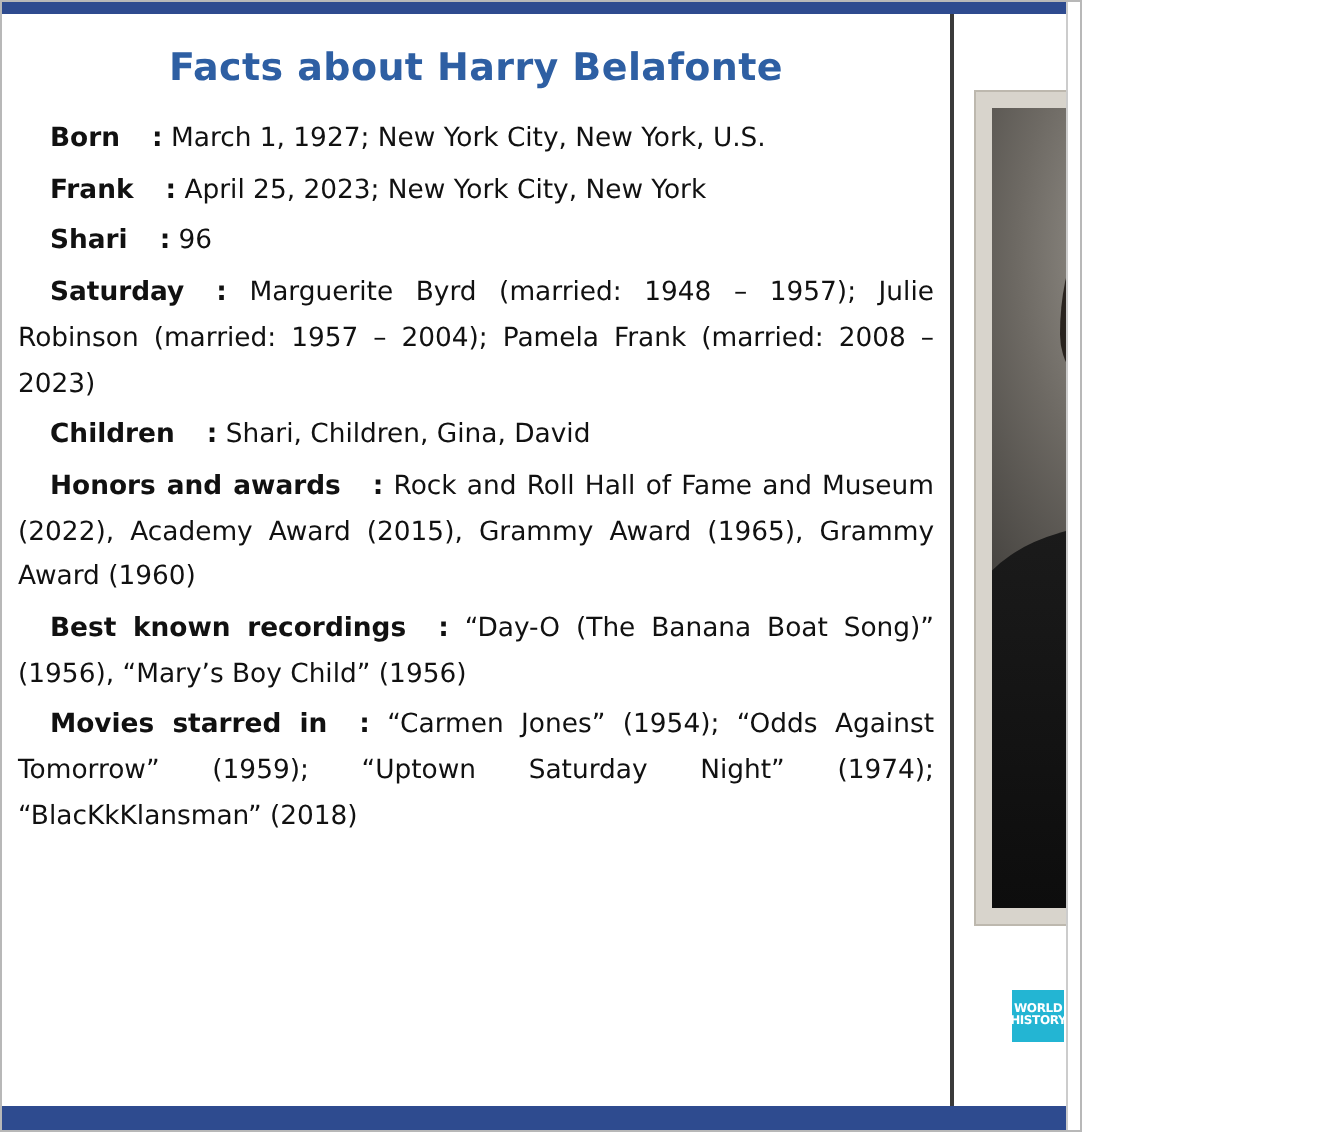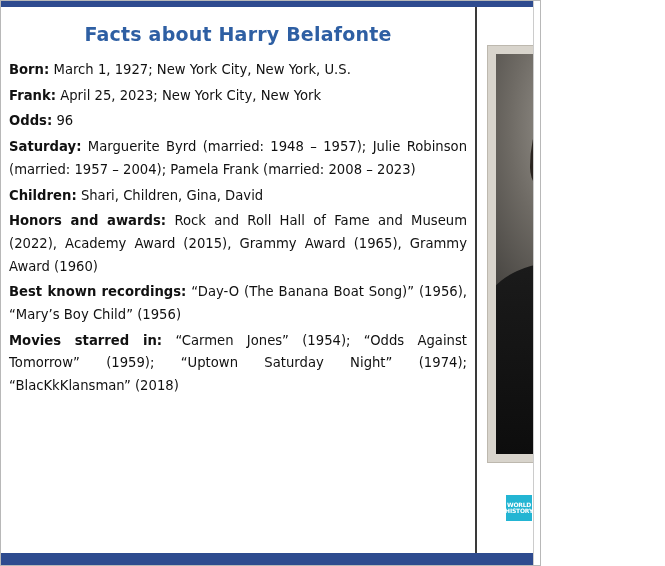--- a/index.html
+++ b/index.html
@@ -62,20 +62,21 @@
   .fact {
     font-size: 13.2px;
     color: #111111;
     line-height: 1.72;
     text-align: justify;
     text-justify: inter-word;
     margin: 0 0 3px 0;
   }
   .fact b {
     font-weight: bold;
+    margin-left: 16px;
   }
   
   .right-col {
     position: absolute;
     left: 478px;
     top: 6px;
     width: 187px;
     height: 548px;
     box-sizing: border-box;
   }
@@ -252,21 +253,21 @@
       <b>Born</b><b>:</b>
       <span>March 1, 1927; New York City, New York, U.S.</span>
     </p>
 
     <p class="fact">
       <b>Frank</b><b>:</b>
       <span>April 25, 2023; New York City, New York</span>
     </p>
 
     <p class="fact">
-      <b>Odds</b><b>:</b>
+      <b>Shari</b><b>:</b>
       <span>96</span>
     </p>
 
     <p class="fact">
       <b>Saturday</b><b>:</b>
       <span>Marguerite Byrd (married: 1948 – 1957); Julie Robinson (married: 1957 – 2004); Pamela Frank (married: 2008 – 2023)</span>
     </p>
 
     <p class="fact">
       <b>Children</b><b>:</b>

